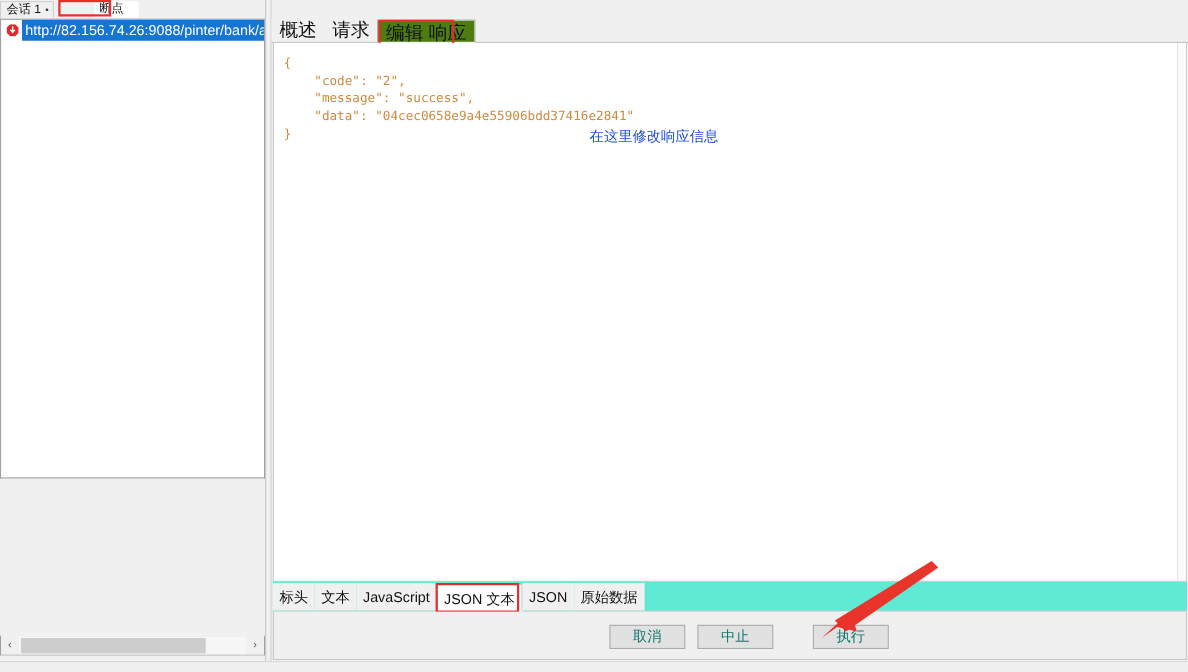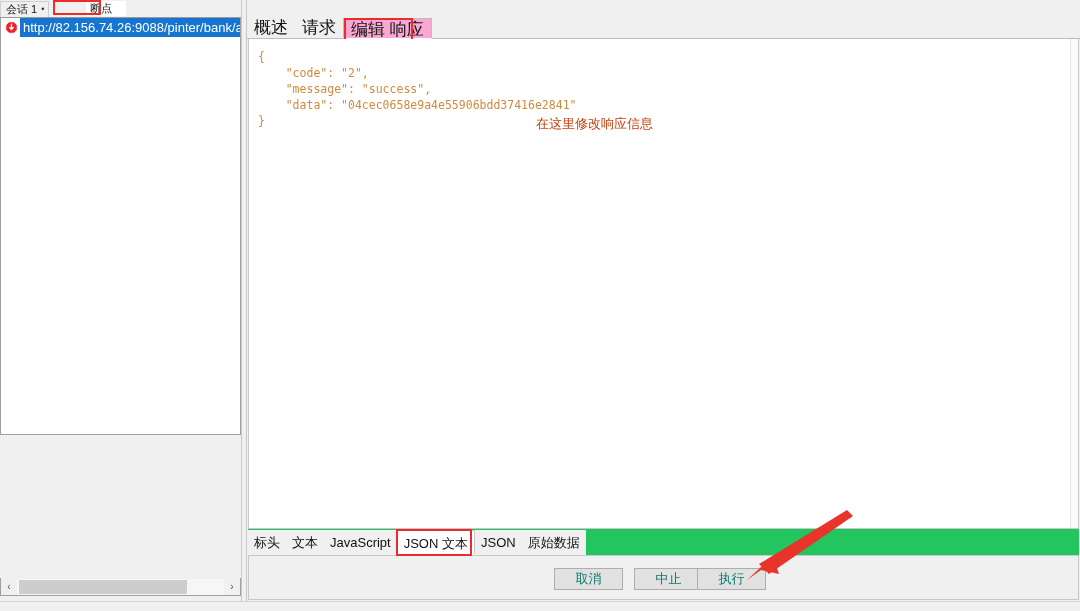--- a/index.html
+++ b/index.html
@@ -198,21 +198,21 @@
     line-height: 21px;
     padding: 0 7px;
     font-size: 17px;
     color: #111;
     background: #f0f0f0;
     white-space: nowrap;
     position: relative;
     box-sizing: border-box;
   }
   .top-tab.active {
-    background: #f9a8d4;
+    background: #4d7c0f;
     border: 1px solid #bdbdbd;
     border-bottom: 1px solid #ffffff;
     margin-bottom: -1px;
   }
   #tab-edit-response-redbox {
     left: 0px; top: -1px;
     width: 69px; height: 24px;
   }
 
   
@@ -232,41 +232,41 @@
     font-family: "DejaVu Sans Mono", "Liberation Mono", monospace;
     font-size: 11.5px;
     line-height: 16px;
     color: #d08a3e;
     white-space: pre;
   }
   #annotation {
     position: absolute;
     left: 287px; top: 76px;
     font-size: 13px;
-    color: #c2410c;
+    color: #1d4ed8;
     font-family: "Liberation Sans", sans-serif;
     white-space: nowrap;
   }
   #editor-vscroll {
     position: absolute;
     right: 0; top: 0;
     width: 8px; height: 100%;
     background: #fbfbfb;
     border-left: 1px solid #e4e4e4;
     box-sizing: border-box;
   }
 
   
   #bottom-tabstrip {
     position: absolute;
     left: 1px; top: 529px;
     width: 831px; height: 27px;
-    background: #22c55e;
-    display: flex;
-    align-items: center;
+    background: #5eead4;
+    display: flex;
+    align-items: flex-end;
     border-bottom: 1px solid #c8c8c8;
     box-sizing: border-box;
   }
   .bottom-tab {
     height: 25px;
     line-height: 25px;
     padding: 0 6px;
     font-size: 13px;
     color: #111;
     white-space: nowrap;
@@ -305,21 +305,21 @@
     color: #0f766e;
     font-family: "Liberation Sans", sans-serif;
     text-align: center;
     line-height: 20px;
     box-sizing: border-box;
     cursor: default;
     padding: 0;
   }
   #btn-cancel { left: 305px; }
   #btn-abort  { left: 385px; }
-  #btn-exec   { left: 448px; }
+  #btn-exec   { left: 490px; }
 
   
   #red-arrow {
     position: absolute;
     left: 735px; top: 508px;
     width: 120px; height: 80px;
     pointer-events: none;
   }
 
   

